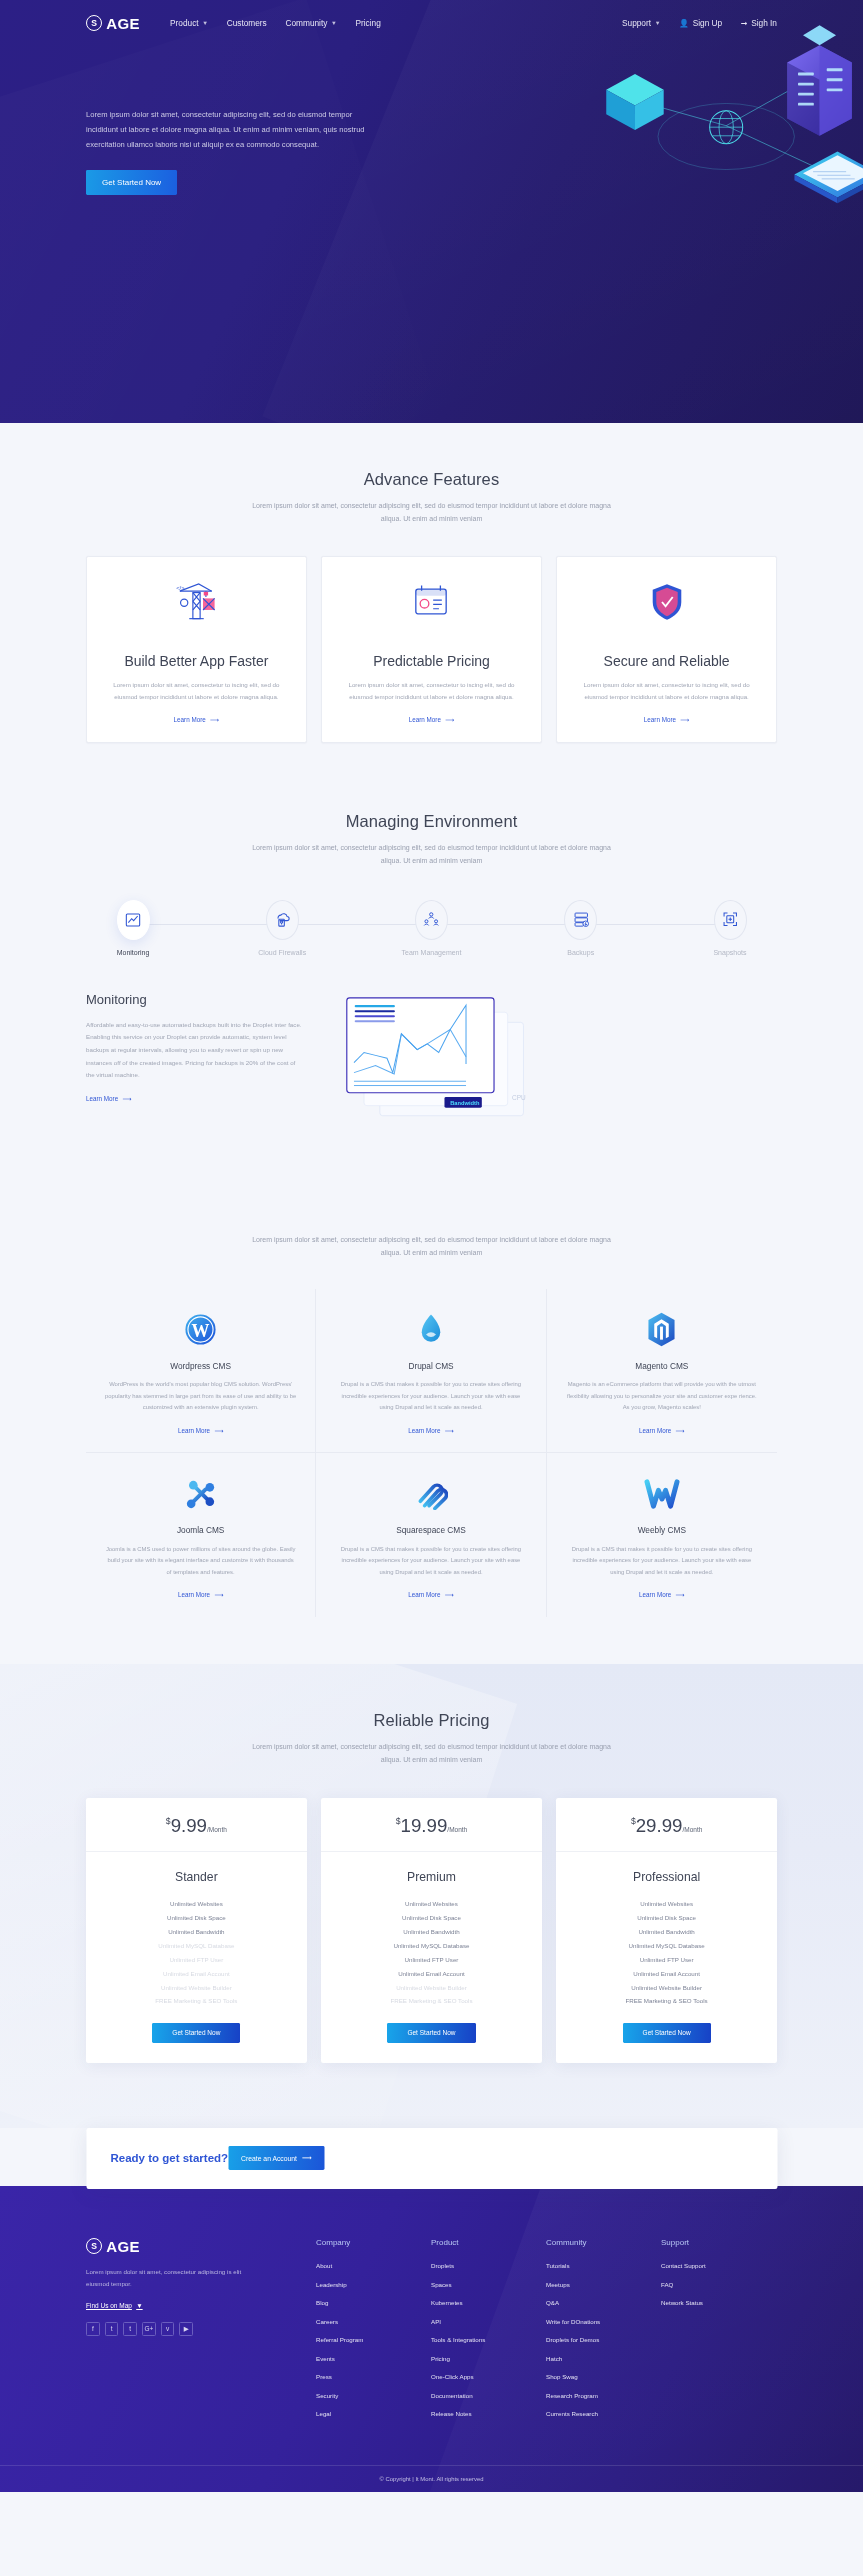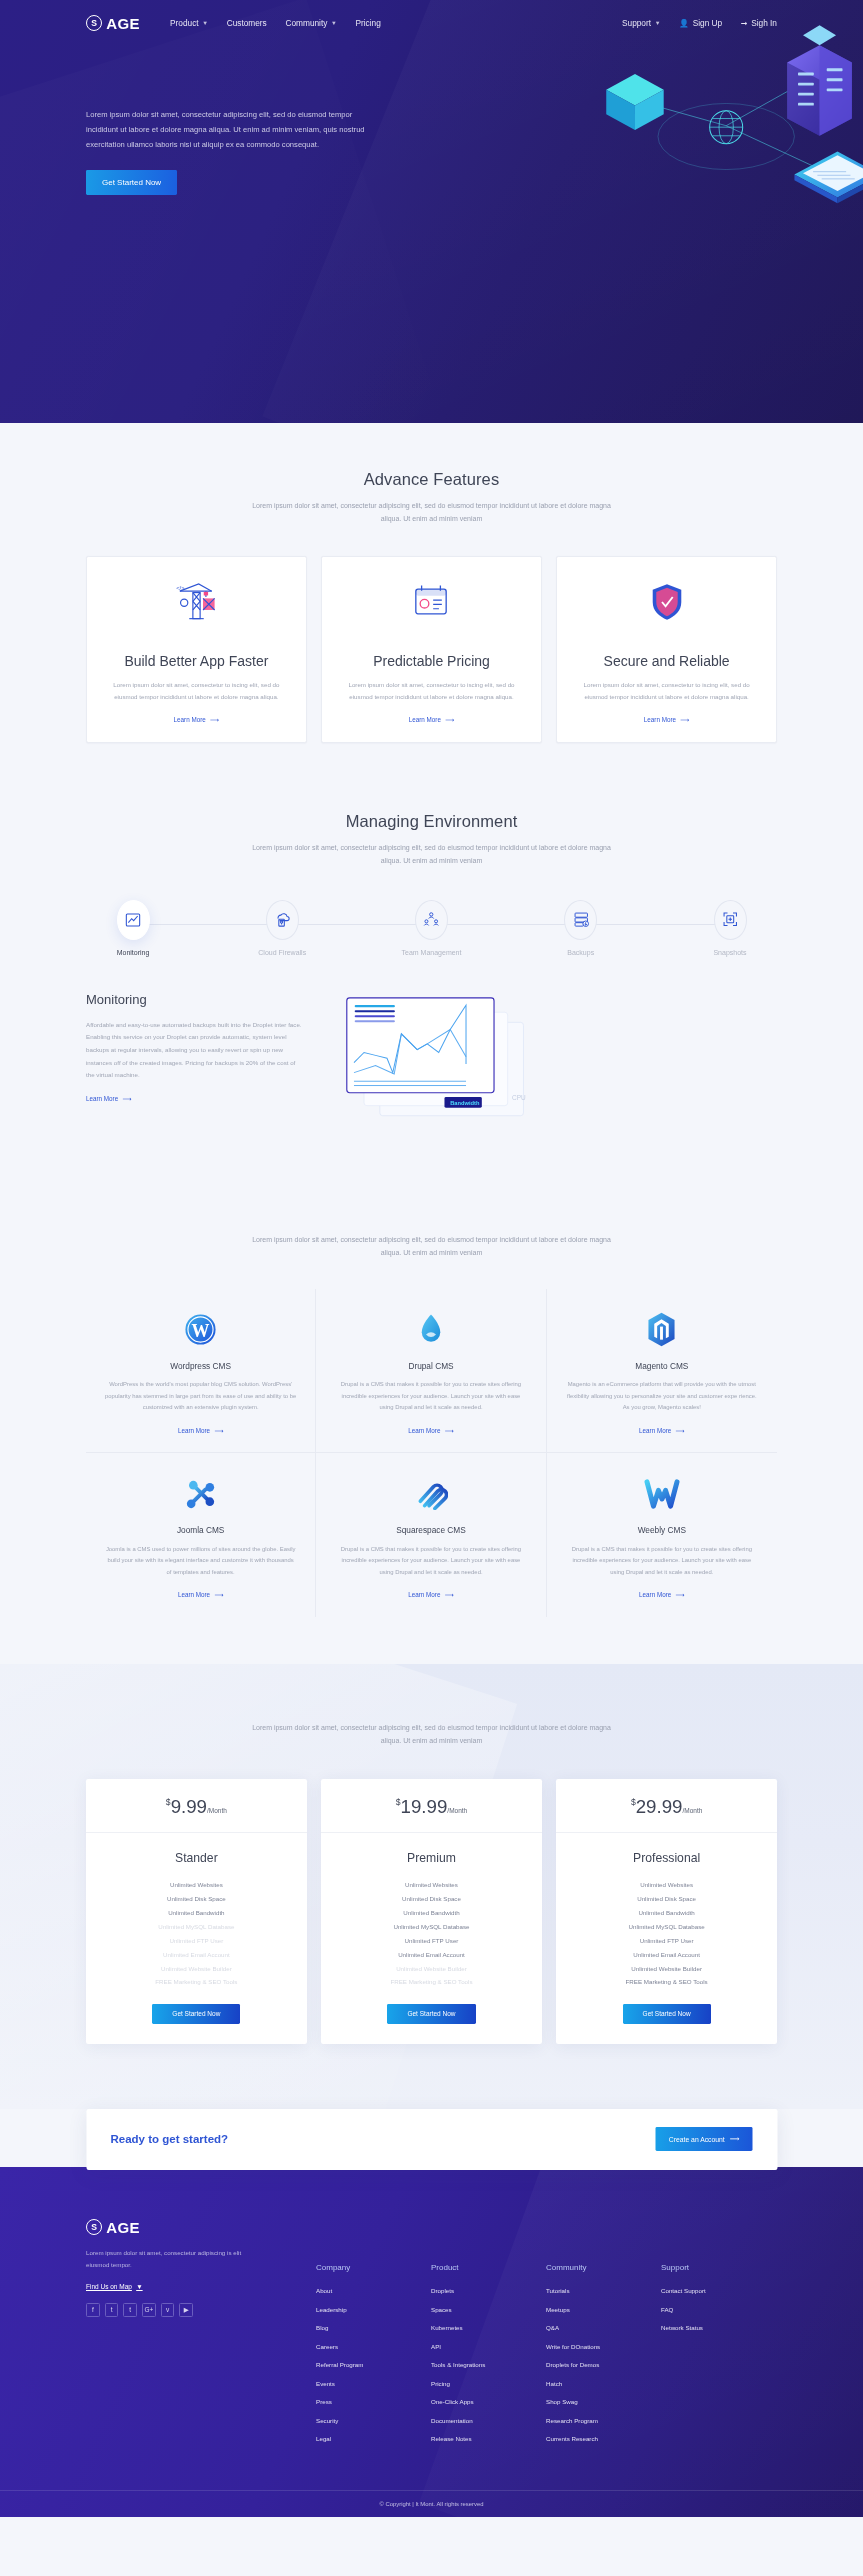--- a/index.html
+++ b/index.html
@@ -167,21 +167,21 @@
     background: linear-gradient(95deg, #18a5ea 0%, #1741c6 100%);
     color:#fff; font-size: 6.5px; font-family:inherit; cursor:pointer;
   }
 
   
   .cta-zone { position:relative; background:#f4f6fb; height: 58px; }
   .cta-card {
     position:absolute; left:50%; transform:translateX(-50%); top: 0;
     width: 691px; background:#fff; border-radius: 2.2px;
     box-shadow: 0 4.3px 18.7px rgba(40,55,110,.09);
-    padding: 18.7px 24.5px; display:flex; align-items:center; justify-content:space-between;
+    padding: 18.7px 24.5px; display:flex; align-items:center; 
     z-index: 5;
   }
   .cta-text { color:#2f55d4; font-size: 11.5px; font-weight: 700; }
   .btn-cta {
     padding: 8px 13px; border:none; border-radius:1.4px;
     background: linear-gradient(95deg, #18a0e8 0%, #1b55d8 100%);
     color:#fff; font-size: 6.8px; font-family:inherit; cursor:pointer;
     display:inline-flex; align-items:center; gap:5px;
   }
   .footer {
@@ -196,21 +196,21 @@
   .foot-grid { display:flex; position:relative; z-index:2; }
   .foot-brandcol { width: 230px; }
   .foot-about { margin-top: 11.5px; font-size: 6.2px; line-height:1.95; color:#bcb8e2; width: 165px; }
   .foot-findus { margin-top: 11.5px; font-size: 6.5px; color:#fff; display:flex; align-items:center; gap:4.3px; }
   .socials { margin-top: 13px; display:flex; gap: 5px; }
   .soc {
     width: 13.7px; height: 13.7px; border:0.7px solid #6a5dbe; border-radius: 1.4px;
     display:flex; align-items:center; justify-content:center;
     color:#d8d5ef; font-size: 6.5px; text-decoration:none;
   }
-  .foot-col { width: 115px; margin-top: 44px; }
+  .foot-col { width: 115px; }
   .foot-h { color:#b9c8f5; font-size: 8px; font-weight: 400; }
   .foot-list { margin-top: 11.5px; list-style:none; }
   .foot-list li { margin-bottom: 6.5px; }
   .foot-list a { color:#e3e1f3; font-size: 6.2px; text-decoration:none; }
   .foot-bottom {
     margin-top: 40px; border-top: 0.7px solid rgba(255,255,255,.12);
     padding: 10px 0; text-align:center; font-size: 5.9px; color:#c3bfe4;
     position:relative; z-index:2;
   }
 </style>
@@ -647,20 +647,21 @@
             <span>⟶</span>
           </a>
       </div>
 
     </div>
   </div>
 </section>
 
 <section class="pricing-sec">
   <div class="wrap">
+    <h2 class="sec-title">Reliable Pricing</h2>
     <p class="sec-sub">Lorem ipsum dolor sit amet, consectetur adipiscing elit, sed do eiusmod tempor incididunt ut labore et dolore magna aliqua. Ut enim ad minim veniam</p>
 
     <div class="price-grid">
 
       <div class="price-card">
         <div class="price-head">
           <span class="price-amount"><span class="price-cur">$</span><span>9.99</span></span><span class="price-per">/Month</span>
         </div>
         <div class="price-body">
           <div class="plan-name">Stander</div>

